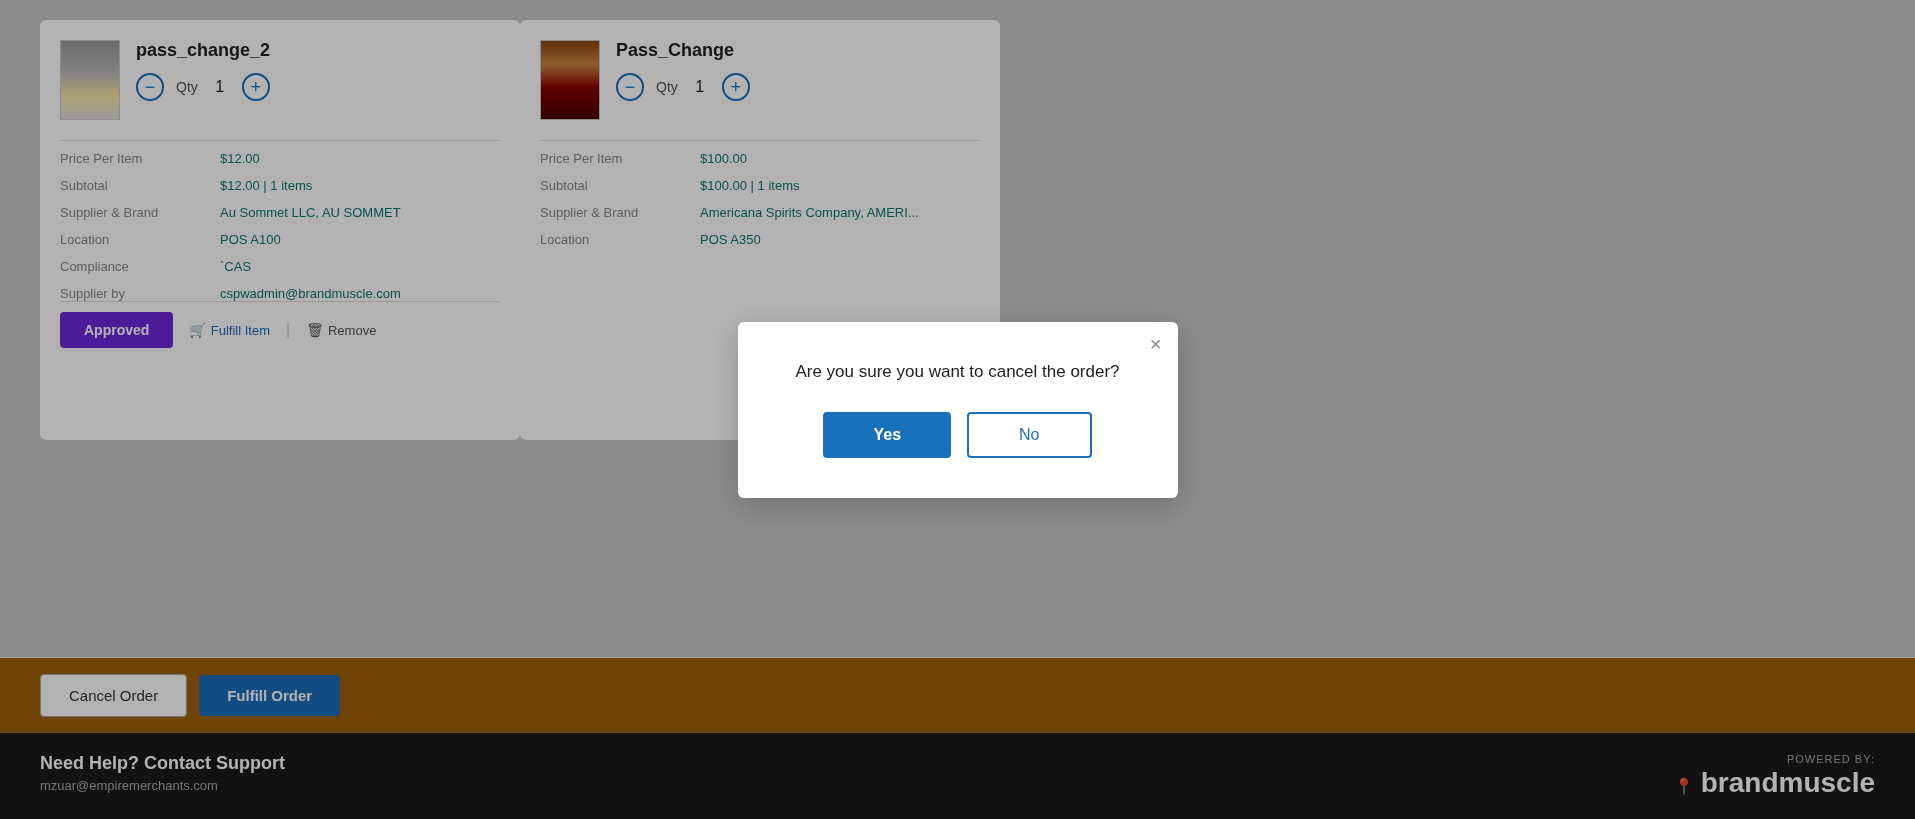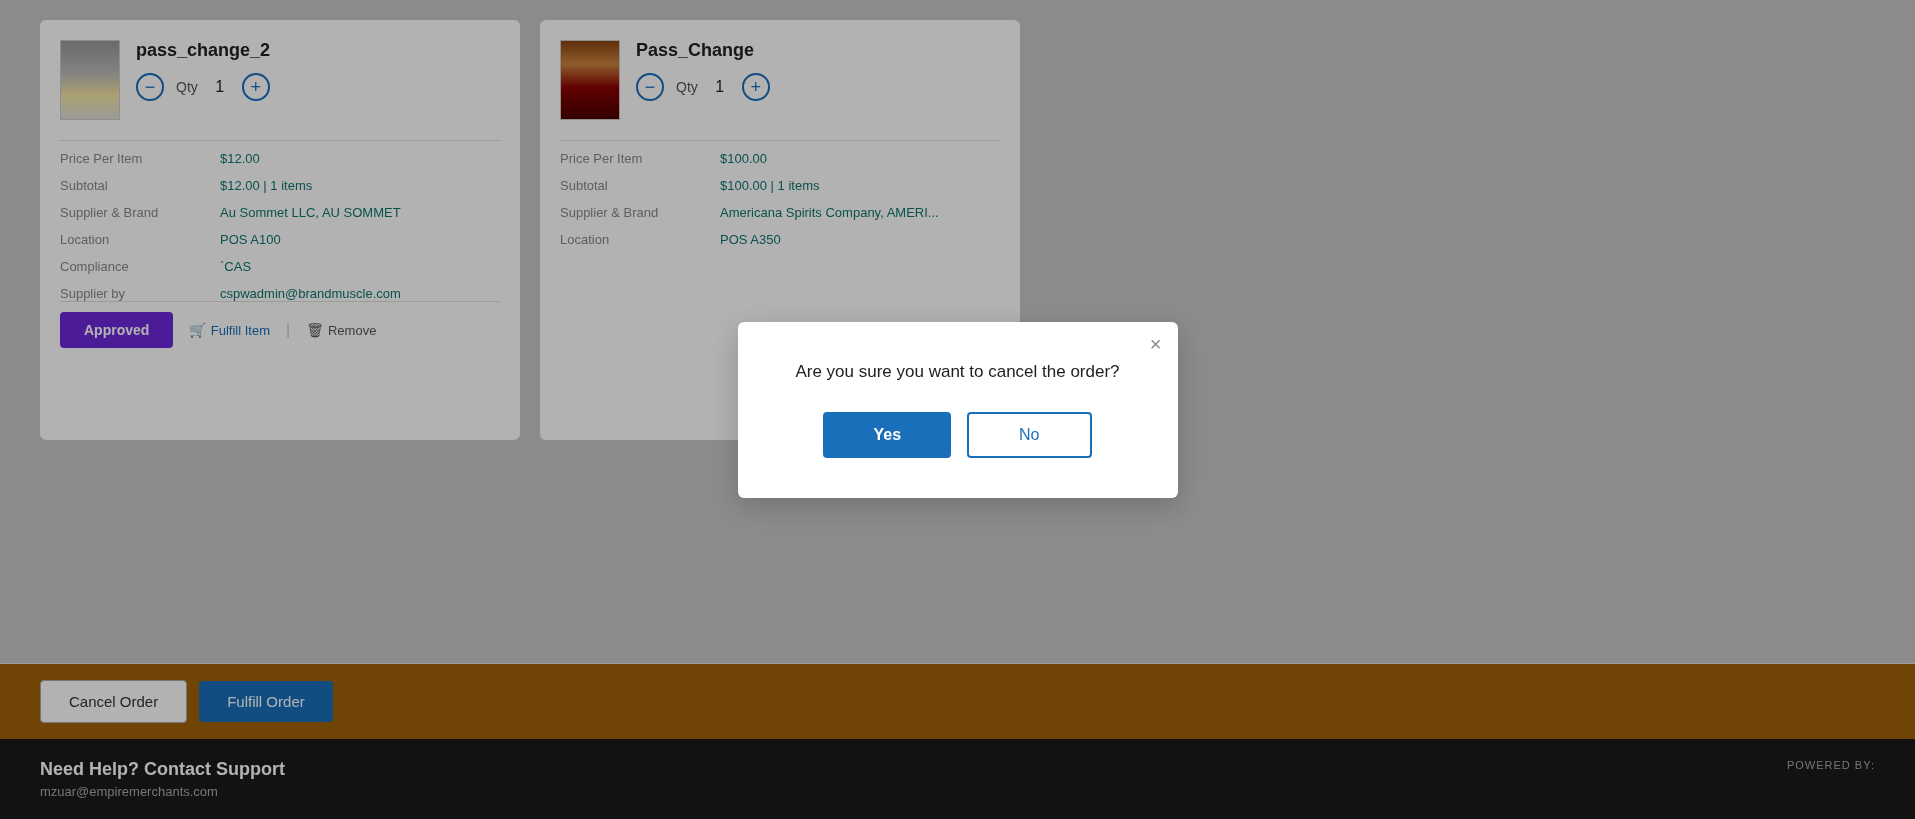--- a/index.html
+++ b/index.html
@@ -8,21 +8,20 @@
       background-color: #c8c8c8;
       min-height: 819px;
       display: flex;
       flex-direction: column;
     }
 
     .main-content {
       flex: 1;
       padding: 20px 40px;
       display: flex;
-      gap: 20px;
       align-items: flex-start;
       position: relative;
     }
 
     .product-card {
       background: #fff;
       border-radius: 6px;
       padding: 20px;
       width: 480px;
       min-height: 420px;
@@ -185,21 +184,21 @@
       cursor: pointer;
     }
 
     .fulfill-order-btn {
       background: #1a6fba;
       color: #fff;
       border: none;
       border-radius: 4px;
       padding: 12px 28px;
       font-size: 15px;
-      font-weight: normal;
+      font-weight: bold;
       cursor: pointer;
     }
 
     
     .footer {
       background: #1a1a1a;
       color: #fff;
       padding: 20px 40px;
       display: flex;
       justify-content: space-between;
@@ -423,20 +422,24 @@
   <button class="fulfill-order-btn">Fulfill Order</button>
 </div>
 
 <div class="footer">
   <div class="footer-left">
     <span class="footer-help">Need Help? Contact Support</span>
     <span class="footer-email">mzuar@empiremerchants.com</span>
   </div>
   <div class="footer-right">
     <span class="powered-by-label">POWERED BY:</span>
+    <div class="brandmuscle-logo">
+      <span class="location-icon"></span>
+      <span>brandmuscle</span>
+    </div>
   </div>
 </div>
 
 <div class="modal-overlay">
   <div class="modal">
     <button class="modal-close">×</button>
     <div class="modal-message">Are you sure you want to cancel the order?</div>
     <div class="modal-buttons">
       <button class="modal-yes-btn">Yes</button>
       <button class="modal-no-btn">No</button>

